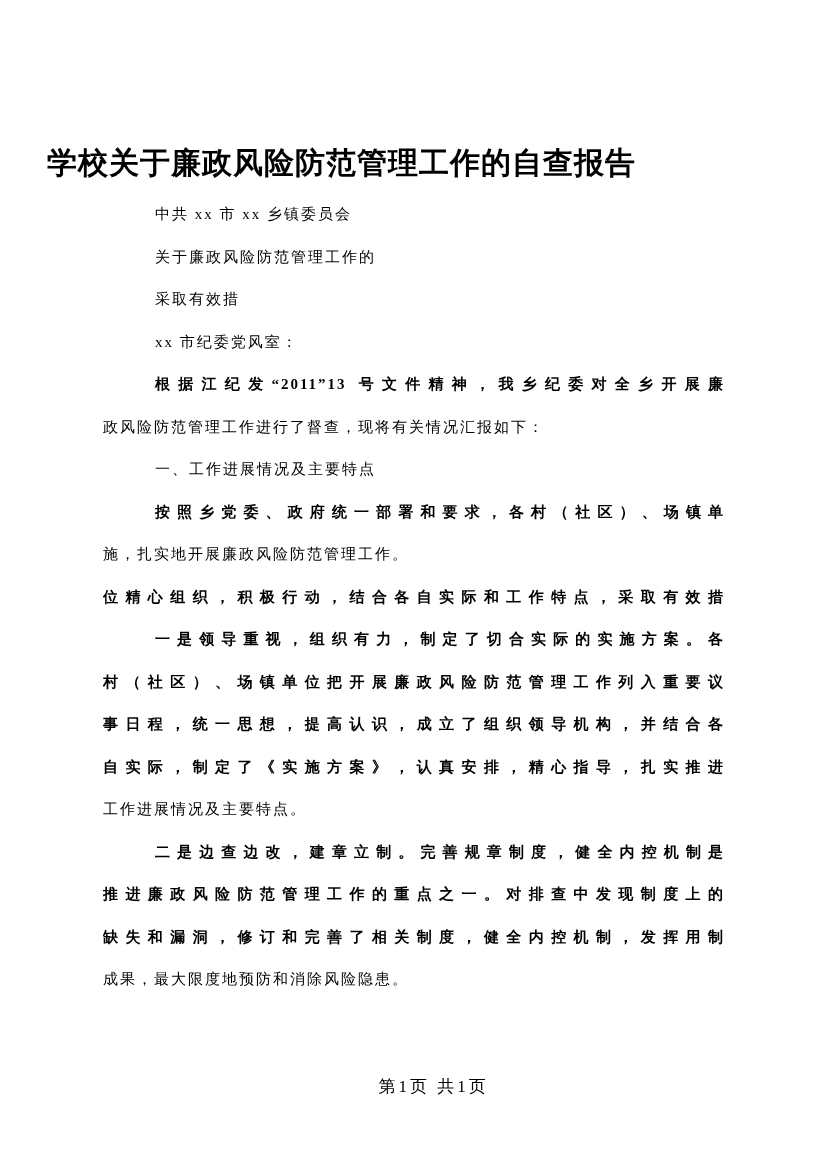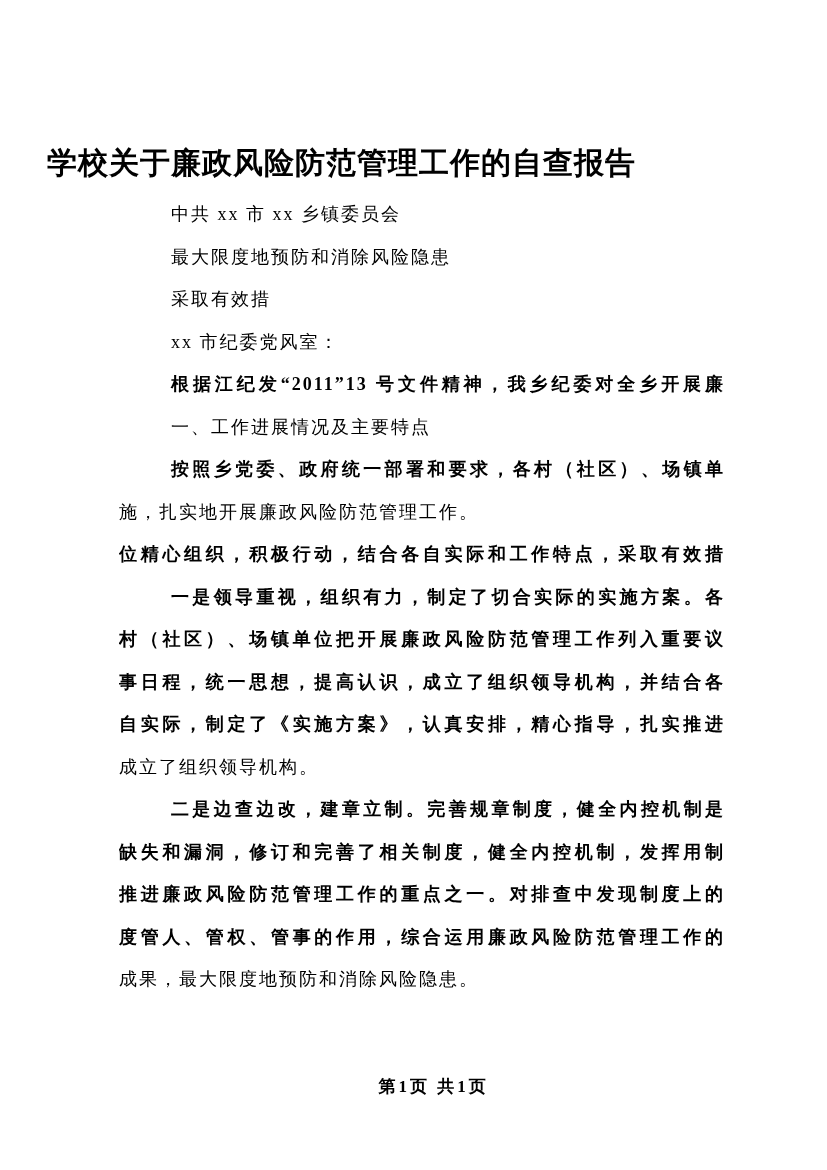--- a/index.html
+++ b/index.html
@@ -31,25 +31,24 @@
   }
   .body-block {
     position: absolute;
     top: 193px;
     left: 103px;
     width: 622px;
   }
   .line {
     height: 42.5px;
     line-height: 42.5px;
-    font-size: 18px;
+    font-size: 15px;
     letter-spacing: 2px;
     white-space: nowrap;
     text-align: left;
-    margin-left: 16px;
   }
   .indent {
     padding-left: 52px;
   }
   .j {
     white-space: normal;
     overflow: hidden;
     text-align: justify;
     text-align-last: justify;
     font-weight: bold;
@@ -58,47 +57,46 @@
     position: absolute;
     top: 1073px;
     left: 0;
     width: 827px;
     box-sizing: border-box;
     padding-left: 40px;
     text-align: center;
     font-size: 17px;
     letter-spacing: 3px;
     line-height: 28px;
-    font-weight: bold;
   }
 </style>
 </head>
 <body>
 
 <div class="page">
 
   <h1 class="title">学校关于廉政风险防范管理工作的自查报告</h1>
 
   <div class="body-block">
     <div class="line indent">中共 xx 市 xx 乡镇委员会</div>
-    <div class="line indent">最大限度地预防和消除风险隐患</div>
+    <div class="line indent">关于廉政风险防范管理工作的</div>
     <div class="line indent">采取有效措</div>
     <div class="line indent">xx 市纪委党风室：</div>
     <div class="line indent j">根据江纪发“2011”13 号文件精神，我乡纪委对全乡开展廉</div>
+    <div class="line">政风险防范管理工作进行了督查，现将有关情况汇报如下：</div>
     <div class="line indent">一、工作进展情况及主要特点</div>
     <div class="line indent j">按照乡党委、政府统一部署和要求，各村（社区）、场镇单</div>
     <div class="line">施，扎实地开展廉政风险防范管理工作。</div>
     <div class="line j">位精心组织，积极行动，结合各自实际和工作特点，采取有效措</div>
     <div class="line indent j">一是领导重视，组织有力，制定了切合实际的实施方案。各</div>
     <div class="line j">村（社区）、场镇单位把开展廉政风险防范管理工作列入重要议</div>
     <div class="line j">事日程，统一思想，提高认识，成立了组织领导机构，并结合各</div>
     <div class="line j">自实际，制定了《实施方案》，认真安排，精心指导，扎实推进</div>
-    <div class="line">成立了组织领导机构。</div>
+    <div class="line">工作进展情况及主要特点。</div>
     <div class="line indent j">二是边查边改，建章立制。完善规章制度，健全内控机制是</div>
+    <div class="line j">推进廉政风险防范管理工作的重点之一。对排查中发现制度上的</div>
     <div class="line j">缺失和漏洞，修订和完善了相关制度，健全内控机制，发挥用制</div>
-    <div class="line j">推进廉政风险防范管理工作的重点之一。对排查中发现制度上的</div>
-    <div class="line j">度管人、管权、管事的作用，综合运用廉政风险防范管理工作的</div>
     <div class="line">成果，最大限度地预防和消除风险隐患。</div>
   </div>
 
   <div class="footer">第1页 共1页</div>
 
 </div>
 
 </body></html>

